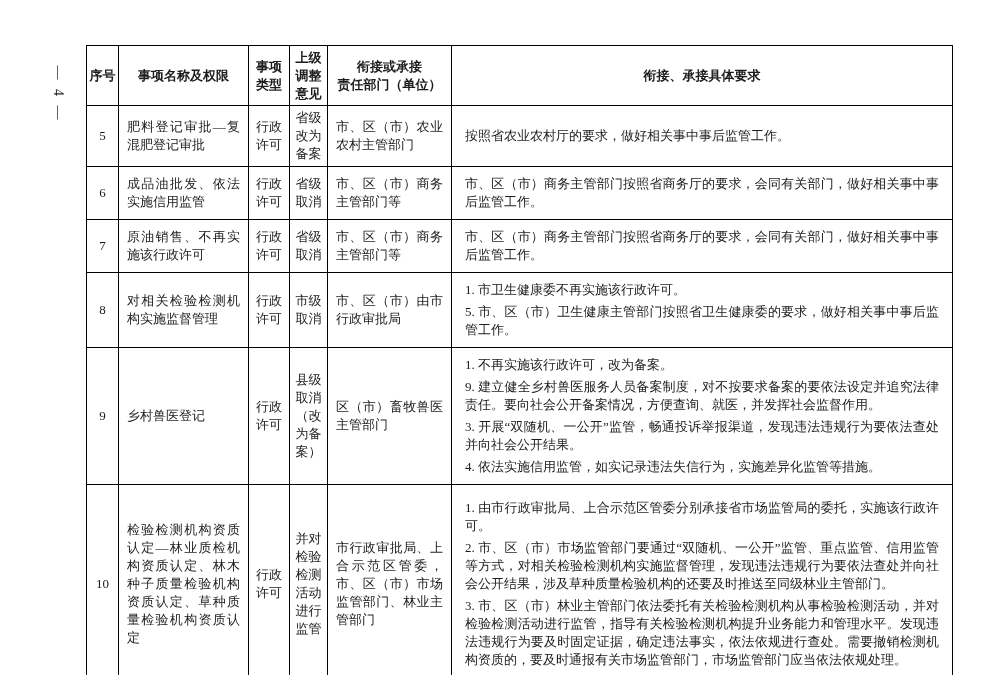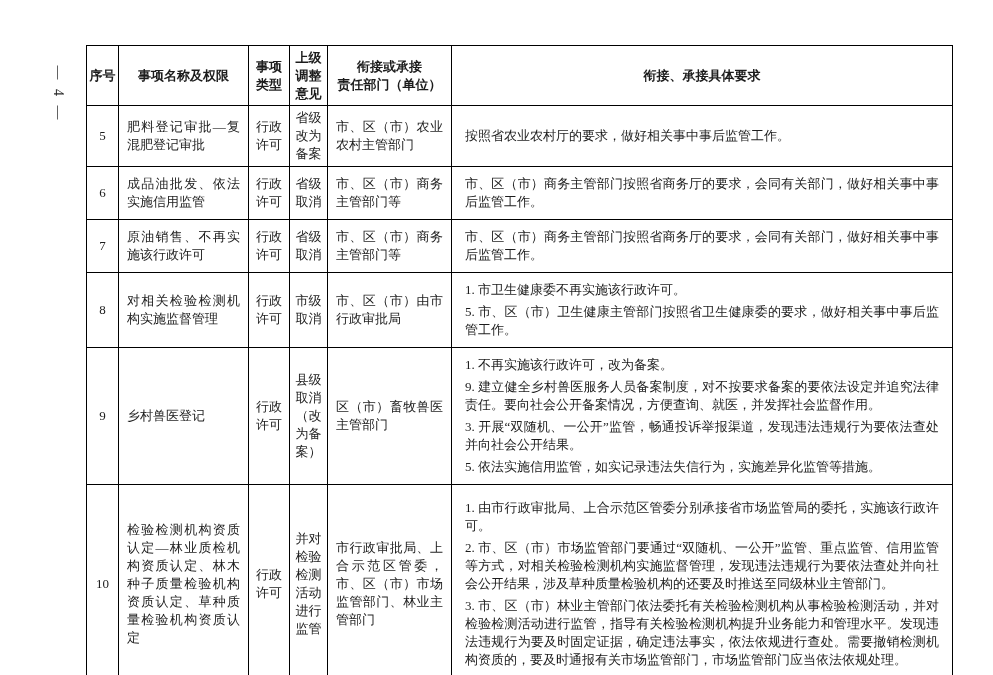--- a/index.html
+++ b/index.html
@@ -146,21 +146,21 @@
         <tr>
           <td class="c-num">9</td>
           <td class="c-name">乡村兽医登记</td>
           <td class="c-type">行政许可</td>
           <td class="c-opinion">县级取消（改为备案）</td>
           <td class="c-dept">区（市）畜牧兽医主管部门</td>
           <td class="c-req">
             <div class="req-line">1. 不再实施该行政许可，改为备案。</div>
             <div class="req-line">9. 建立健全乡村兽医服务人员备案制度，对不按要求备案的要依法设定并追究法律责任。要向社会公开备案情况，方便查询、就医，并发挥社会监督作用。</div>
             <div class="req-line">3. 开展“双随机、一公开”监管，畅通投诉举报渠道，发现违法违规行为要依法查处并向社会公开结果。</div>
-            <div class="req-line">5. 依法实施信用监管，如实记录违法失信行为，实施差异化监管等措施。</div>
+            <div class="req-line">4. 依法实施信用监管，如实记录违法失信行为，实施差异化监管等措施。</div>
           </td>
         </tr>
         <tr>
           <td class="c-num">10</td>
           <td class="c-name">检验检测机构资质认定—林业质检机构资质认定、林木种子质量检验机构资质认定、草种质量检验机构资质认定</td>
           <td class="c-type">行政许可</td>
           <td class="c-opinion">并对检验检测活动进行监管</td>
           <td class="c-dept">市行政审批局、上合示范区管委，市、区（市）市场监管部门、林业主管部门</td>
           <td class="c-req">
             <div class="req-line">1. 由市行政审批局、上合示范区管委分别承接省市场监管局的委托，实施该行政许可。</div>

